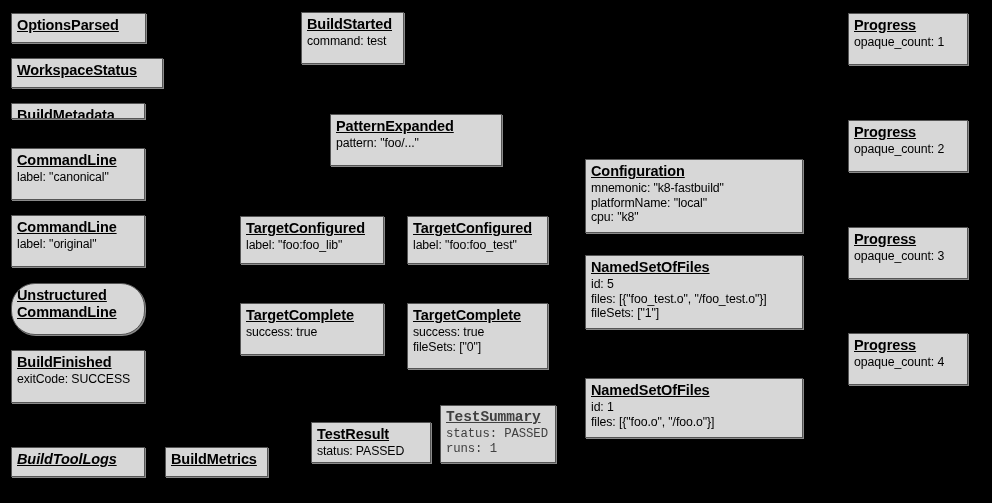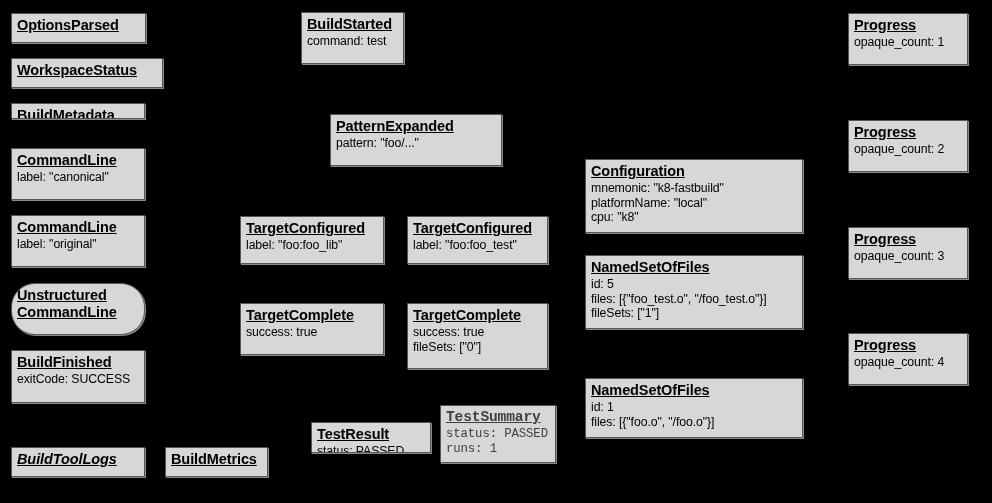--- a/index.html
+++ b/index.html
@@ -100,21 +100,21 @@
     </div>
     <div class="node" style="left: 240px; top: 303px; width: 144px; height: 52px; background: rgb(215, 215, 215); border-color: rgb(85, 85, 85); color: rgb(0, 0, 0);">
       <span class="node-title">TargetComplete</span>
       <span class="node-field">success: true</span>
     </div>
     <div class="node" style="left: 407px; top: 303px; width: 141px; height: 66px; background: rgb(215, 215, 215); border-color: rgb(85, 85, 85); color: rgb(0, 0, 0);">
       <span class="node-title">TargetComplete</span>
       <span class="node-field">success: true</span>
       <span class="node-field">fileSets: ["0"]</span>
     </div>
-    <div class="node" style="left: 311px; top: 422px; width: 120px; height: 31px; background: rgb(215, 215, 215); border-color: rgb(85, 85, 85); color: rgb(0, 0, 0);">
+    <div class="node" style="left: 311px; top: 422px; width: 120px; height: 41px; background: rgb(215, 215, 215); border-color: rgb(85, 85, 85); color: rgb(0, 0, 0);">
       <span class="node-title">TestResult</span>
       <span class="node-field">status: PASSED</span>
     </div>
     <div class="node" style="left: 440px; top: 405px; width: 116px; height: 58px; background: rgb(215, 215, 215); border-color: rgb(85, 85, 85); color: #404040; font-family: Liberation Mono, monospace;">
       <span class="node-title">TestSummary</span>
       <span class="node-field">status: PASSED</span>
       <span class="node-field">runs: 1</span>
     </div>
     <div class="node" style="left: 585px; top: 159px; width: 218px; height: 74px; background: rgb(215, 215, 215); border-color: rgb(85, 85, 85); color: rgb(0, 0, 0);">
       <span class="node-title">Configuration</span>

